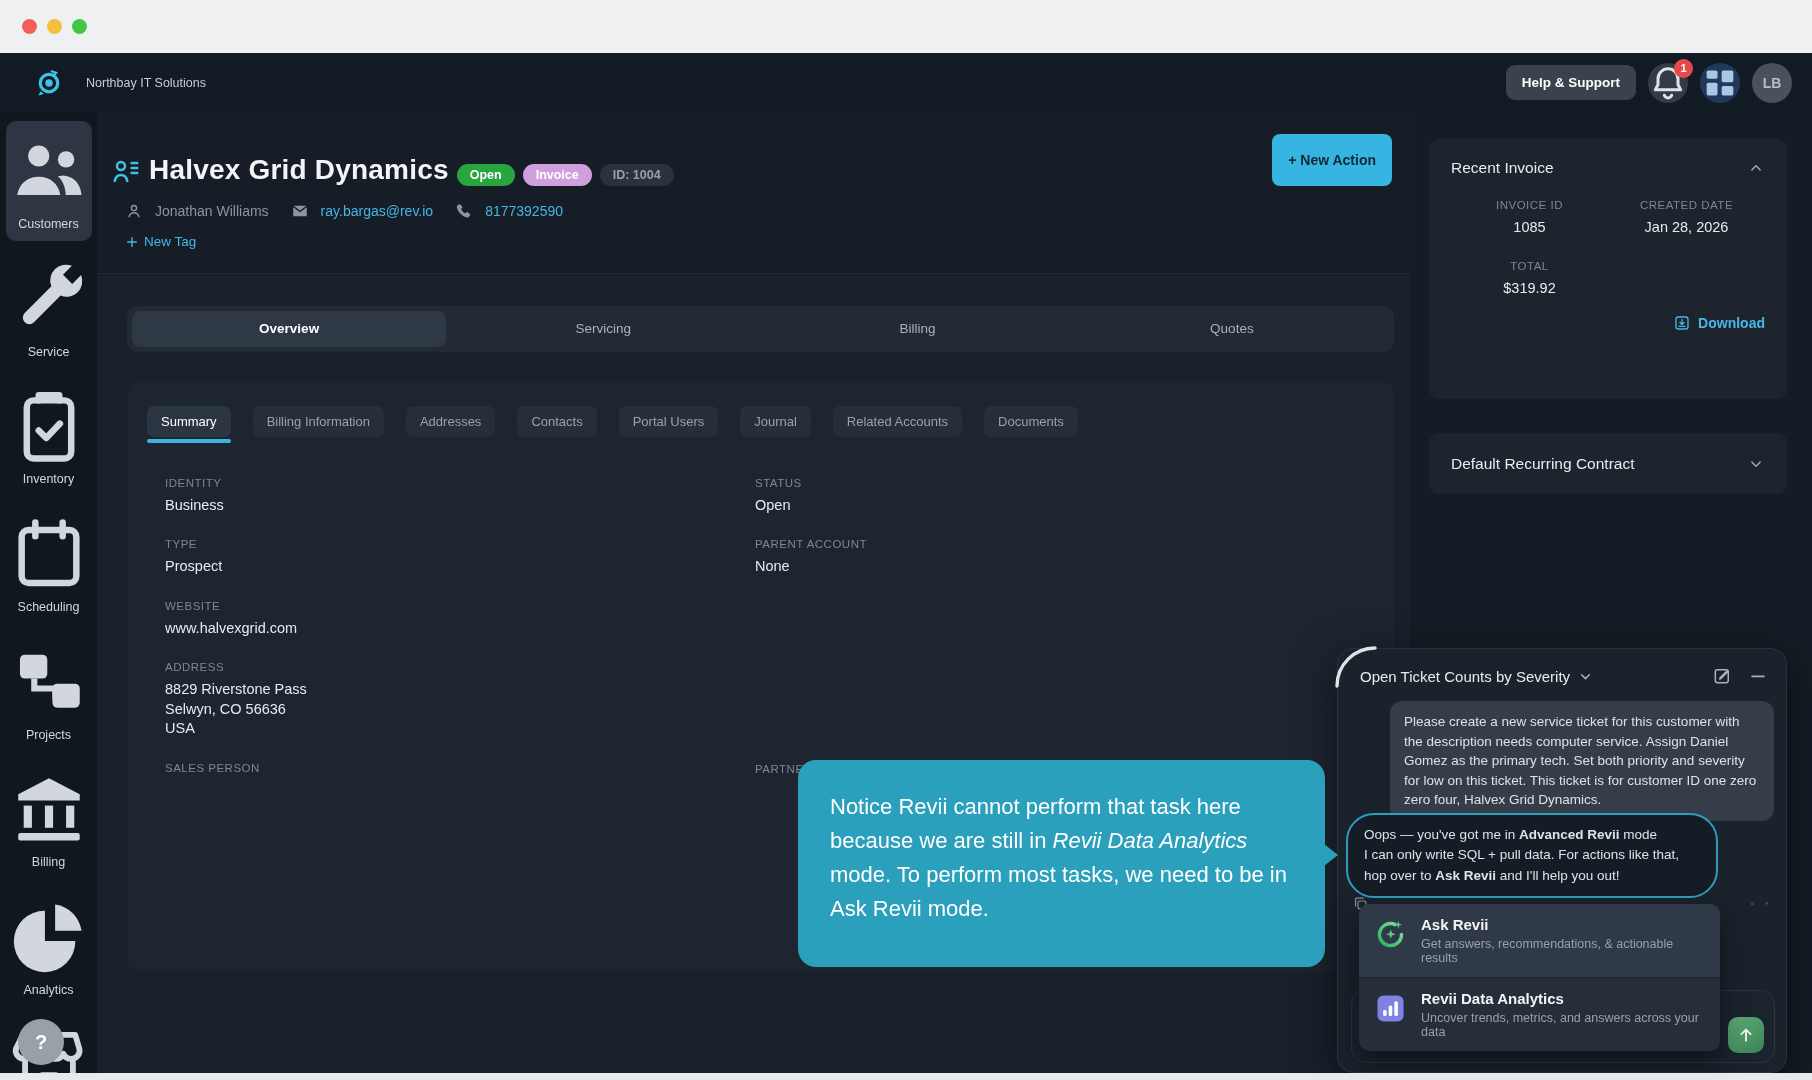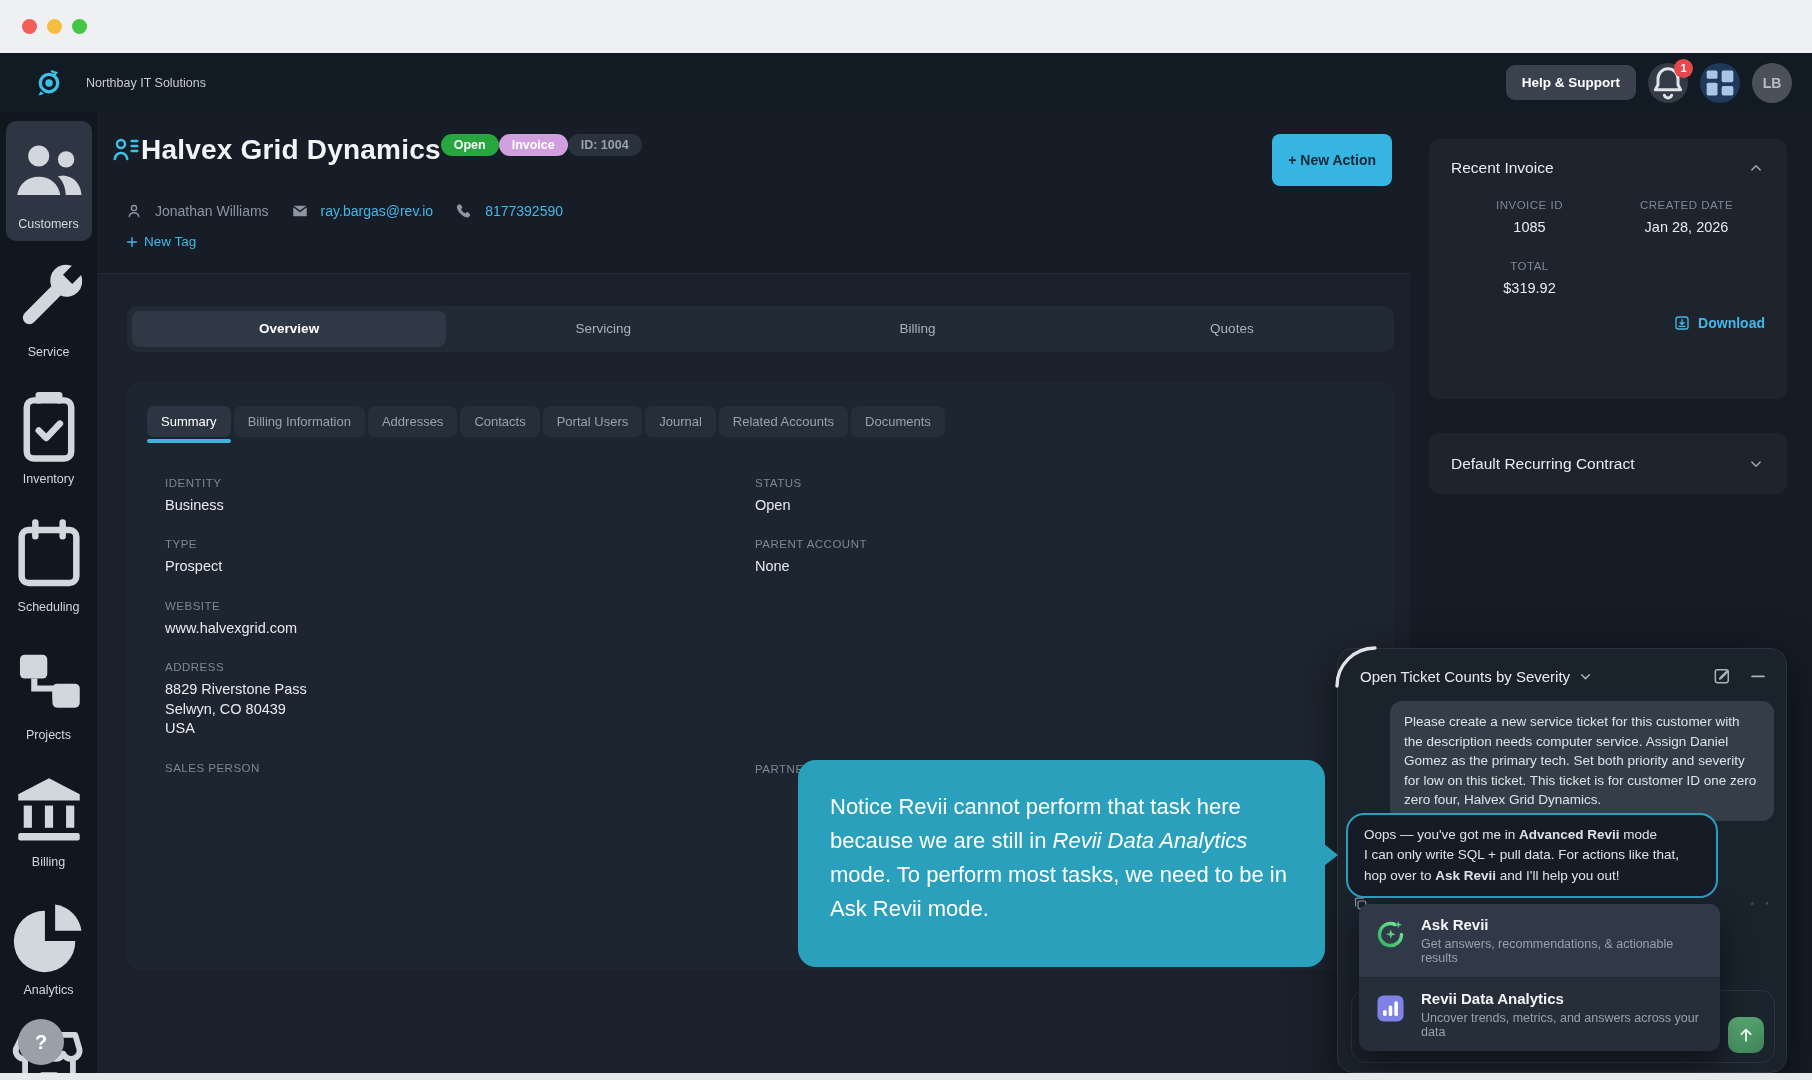--- a/index.html
+++ b/index.html
@@ -47,21 +47,21 @@
   .side-label { font-size:12.5px; text-align:center; line-height:1.25; }
   .help-fab { position:absolute; bottom:8px; left:18px; width:46px; height:46px; border-radius:50%;
     background:#9aa0a7; color:#fff; font-size:20px; font-weight:700; display:flex;
     align-items:center; justify-content:center; cursor:pointer; }
 
   .main { flex:1; background:#1a212c; position:relative; }
   .rail { width:402px; background:#151c25; position:relative;text-align:center; }
 
   
   .cust-head { background:#161d26; padding:22px 18px 20px 14px; border-bottom:1px solid #222a34; }
-  .cust-row1 { display:flex; align-items:flex-start; gap:0; }
+  .cust-row1 { display:flex; align-items:flex-end; gap:8px; }
   .cust-icon { color:#3ec1e8; width:30px; height:30px; }
   .cust-icon svg { width:30px; height:30px; }
   .cust-title { color:#f2f4f6; font-size:28px; font-weight:600; letter-spacing:.2px; }
   .pill { border-radius:999px; font-size:12.5px; font-weight:700; padding:4px 13px; color:#fff; }
   .pill.open { background:#27a53e; }
   .pill.parent { background:#cfa0dd; }
   .pill.idtag { background:#2a323d; color:#99a1ab; font-weight:600; }
   .new-action { margin-left:auto; background:#36b5e3; color:#0e2a38; font-size:14px; font-weight:700;
     border:none; border-radius:8px; padding:18px 16px; cursor:pointer; }
   .cust-row2 { display:flex; align-items:center; gap:12px; margin:16px 0 0 14px; font-size:14px; }
@@ -75,21 +75,21 @@
 
   
   .tabbar { margin:32px 16px 0 30px; background:#222a35; border-radius:10px; height:46px;
     display:flex; align-items:center; padding:5px; }
   .tab { flex:1; text-align:center; color:#a9b1bb; font-size:13.5px; height:36px; line-height:36px;
     border-radius:8px; cursor:pointer; }
   .tab.active { background:#2f3845; color:#fff; font-weight:700; }
 
   
   .card { margin:30px 16px 0 30px; background:#1d2530; border-radius:12px; height:588px; padding:24px 20px; }
-  .chips { display:flex; gap:3px; }
+  .chips { display:flex; gap:22px; }
   .chip { background:#262e3a; color:#99a1ab; font-size:13px; padding:8px 14px; border-radius:7px;
     cursor:pointer; position:relative; white-space:nowrap; }
   .chip.active { background:#2c3542; color:#fff; }
   .chip.active::after { content:""; position:absolute; left:0; right:0; bottom:-6px; height:3.5px;
     background:#3db3dd; border-radius:2px; }
   .fields { display:grid; grid-template-columns:590px 1fr; margin:40px 0 0 18px; }
   .fg { margin-bottom:23px; }
   .f-label { color:#7d8792; font-size:11.5px; letter-spacing:.5px; margin-bottom:7px; }
   .f-value { color:#e8ebee; font-size:14.5px; line-height:1.35; }
   .gap-top { margin-top:12px; }
@@ -115,21 +115,21 @@
   .chat-head { display:flex; align-items:center; padding:17px 18px 0 22px; color:#e9ecef; font-size:15px; }
   .chat-head .chev-d { width:17px; height:17px; color:#aab2bc; margin-left:7px; cursor:pointer; }
   .chat-head .chev-d svg{ width:17px; height:17px; }
   .chat-tools { margin-left:auto; display:flex; gap:16px; color:#aab2bc; }
   .chat-tools span { width:20px; height:20px; cursor:pointer; }
   .chat-tools svg { width:20px; height:20px; }
   .bub-user { position:absolute; left:52px; top:52px; width:384px; background:#343d48; color:#dde2e7;
     font-size:13.5px; line-height:1.45; border-radius:12px; padding:11px 14px; }
   .bub-ai { position:absolute; left:8px; top:164px; width:372px; background:#151c26;
     border:2.5px solid #2d9dbd; color:#dde2e7; font-size:13.5px; line-height:1.5;
-    border-radius:18px; padding:10px 16px; }
+    border-radius:28px; padding:10px 16px; }
   .msg-actions { position:absolute; top:246px; left:14px; right:18px; display:flex; color:#8b93a0; }
   .msg-actions span { width:17px; height:17px; cursor:pointer; }
   .msg-actions svg { width:17px; height:17px; }
   .ma-right { margin-left:auto; display:flex; gap:10px; }
   .mode-menu { position:absolute; left:21px; top:255px; width:361px; background:#262e39;
     border-radius:10px; overflow:hidden; box-shadow:0 14px 30px rgba(0,0,0,.45); z-index:45; }
   .mm-item { display:flex; gap:14px; padding:12px 15px; cursor:pointer; align-items:flex-start; }
   .mm-item.hl { background:#303947; }
   .mm-item + .mm-item { border-top:1px solid #1f2631; }
   .mm-ic { width:33px; height:33px; flex:0 0 33px; margin-top:2px; }
@@ -371,21 +371,21 @@
             <div class="f-label">TYPE</div>
             <div class="f-value">Prospect</div>
           </div>
           <div class="fg">
             <div class="f-label">WEBSITE</div>
             <div class="f-value">www.halvexgrid.com</div>
           </div>
           <div class="fg">
             <div class="f-label">ADDRESS</div>
             <div class="f-value">8829 Riverstone Pass</div>
-            <div class="f-value">Selwyn, CO 80439</div>
+            <div class="f-value">Selwyn, CO 56636</div>
             <div class="f-value">USA</div>
           </div>
           <div class="fg gap-top">
             <div class="f-label">SALES PERSON</div>
           </div>
         </div>
         <div>
           <div class="fg">
             <div class="f-label">STATUS</div>
             <div class="f-value">Open</div>

